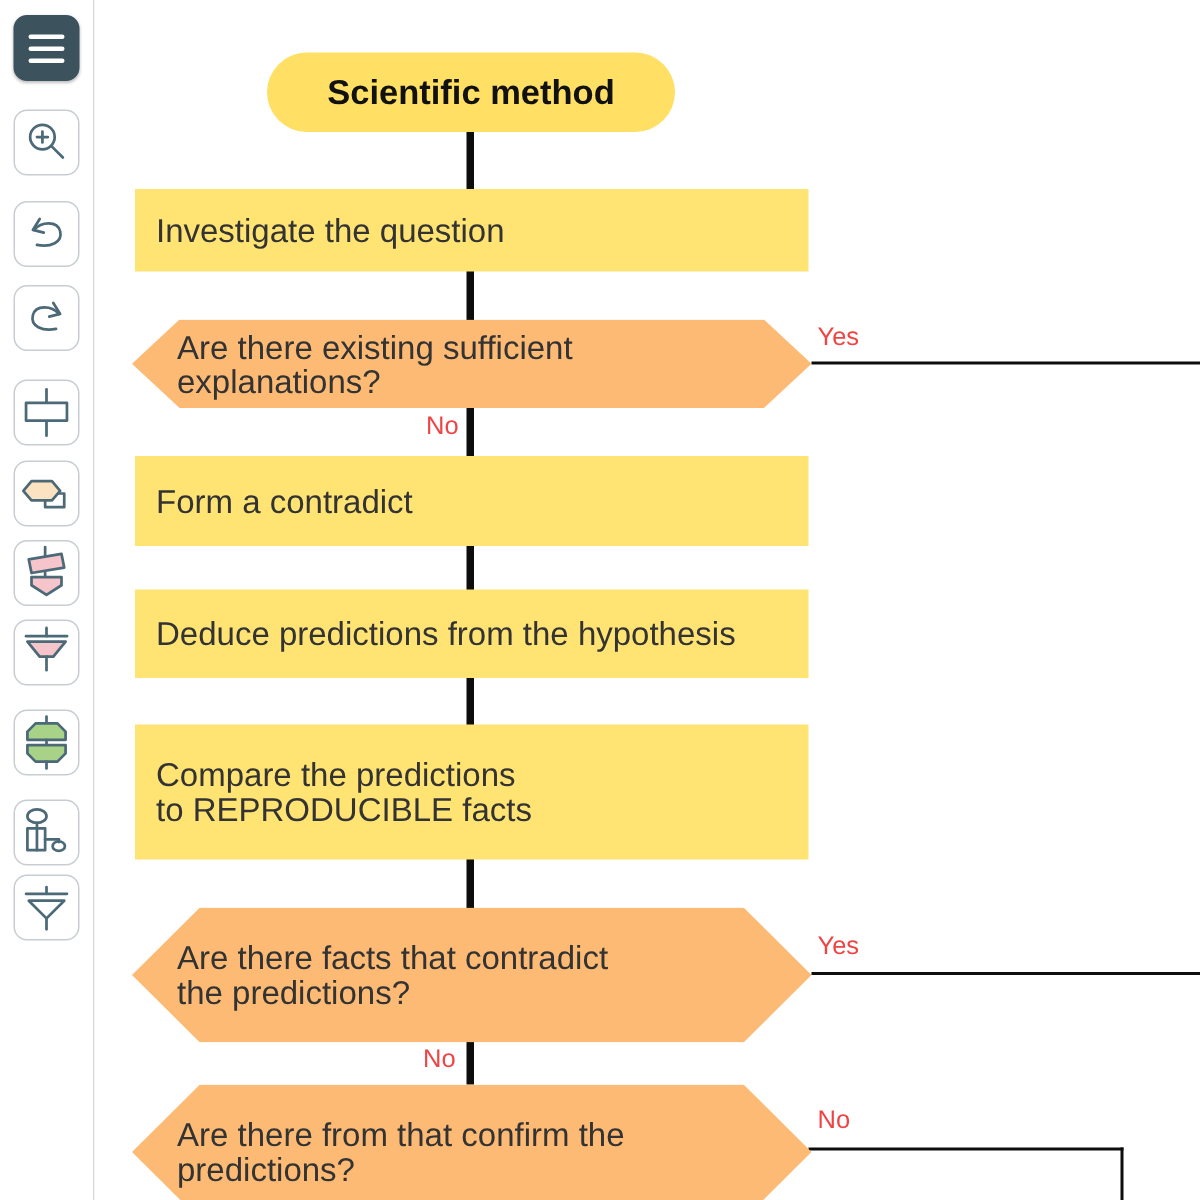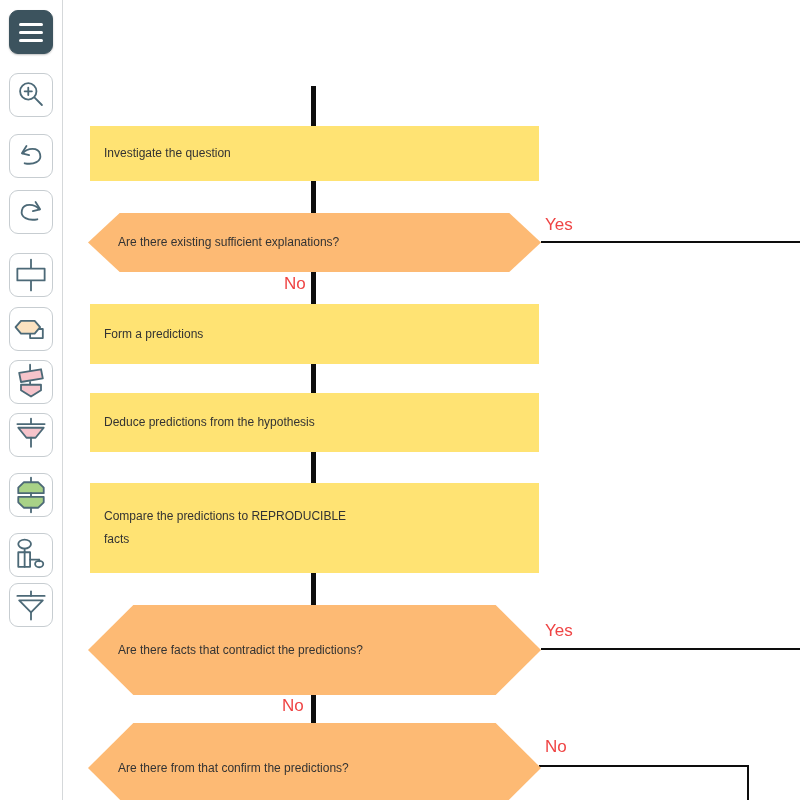--- a/index.html
+++ b/index.html
@@ -29,21 +29,21 @@
   .tb-btn svg .green{fill:#a8d287;}
   .tb-btn svg .white{fill:#ffffff;}
   .hamburger{display:flex;flex-direction:column;gap:5px;}
   .hamburger i{display:block;width:24px;height:3px;background:#ffffff;border-radius:2px;}
   
   .canvas{position:absolute;left:63px;top:0;width:737px;height:800px;background:#ffffff;}
   .abs{position:absolute;}
   .edge{background:#0d0d0d;z-index:1;}
   .node{
     z-index:2;display:flex;align-items:center;box-sizing:border-box;
-    font-size:12px;line-height:23px;color:#333333;
+    font-size:22px;line-height:23px;color:#333333;
   }
   .node-title{
     background:#ffe065;border-radius:27px;justify-content:center;
     font-size:23px;font-weight:bold;color:#111111;
   }
   .node-process{background:#ffe373;padding-left:14px;padding-right:12px;}
   .node-decision{
     background:#fdba74;padding-left:30px;padding-right:40px;
   }
   .hex-s{clip-path:polygon(7% 0,93% 0,100% 50%,93% 100%,7% 100%,0 50%);}
@@ -154,31 +154,34 @@
 
 <div class="canvas">
 
   <div class="abs edge" style="left:248px;top:86px;width:5px;height:637px"></div>
 
   <div class="abs edge" style="left:478px;top:241px;width:259px;height:2px"></div>
   <div class="abs edge" style="left:478px;top:648px;width:259px;height:2px"></div>
   <div class="abs edge" style="left:476px;top:765px;width:210px;height:2px"></div>
   <div class="abs edge" style="left:684px;top:765px;width:2px;height:35px"></div>
 
+  <div class="abs node node-title" style="left:115px;top:35px;width:272px;height:53px">
+    <span>Scientific method</span>
+  </div>
 
   <div class="abs node node-process" style="left:27px;top:126px;width:449px;height:55px">
     <span>Investigate the question</span>
   </div>
 
   <div class="abs node node-decision hex-s" style="left:25px;top:213px;width:453px;height:59px">
     <span>Are there existing sufficient explanations?</span>
   </div>
 
   <div class="abs node node-process" style="left:27px;top:304px;width:449px;height:60px">
-    <span>Form a predictions</span>
+    <span>Form a contradict</span>
   </div>
 
   <div class="abs node node-process" style="left:27px;top:483px;width:449px;height:90px">
     <span class="wrap260">Compare the predictions to REPRODUCIBLE facts</span>
   </div>
 
   <div class="abs node node-process" style="left:27px;top:393px;width:449px;height:59px">
     <span>Deduce predictions from the hypothesis</span>
   </div>
 

